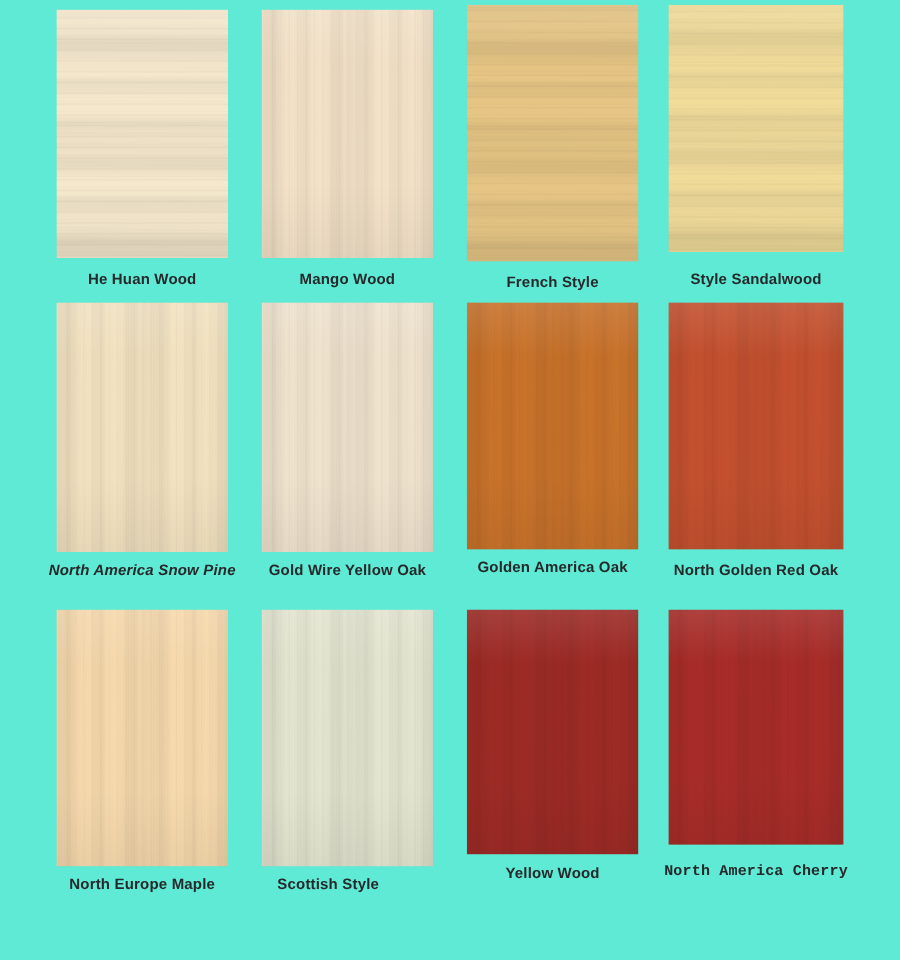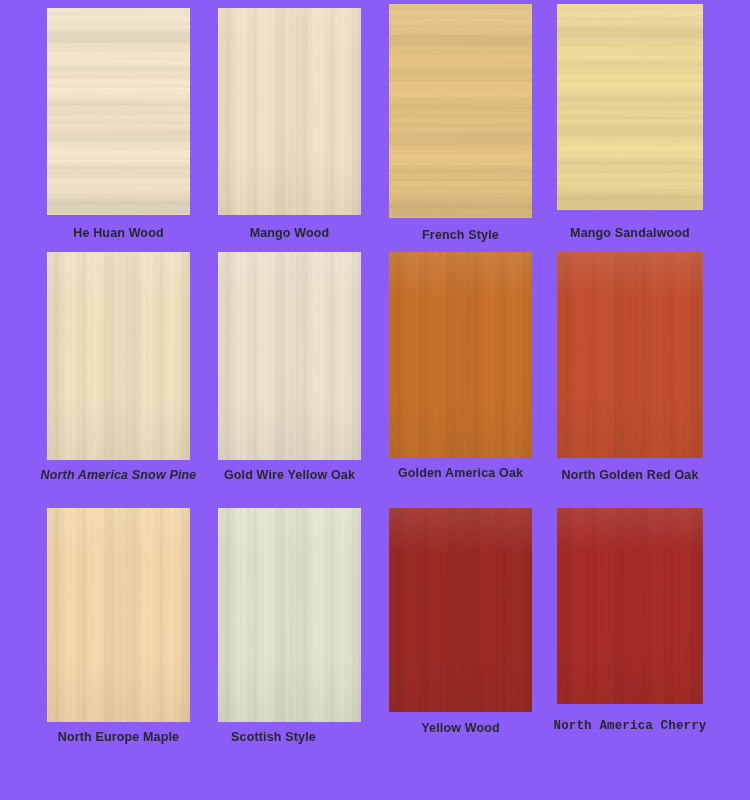--- a/index.html
+++ b/index.html
@@ -136,21 +136,21 @@
     font-size: 12.5px;
     font-weight: 700;
     letter-spacing: 0.15px;
     white-space: nowrap;
     font-family: "Liberation Sans", sans-serif;
   }
 </style>
 </head>
 <body>
 
-<div id="swatch-board" style="background: #8b5cf6;">
+<div id="swatch-board" style="background: #5eead4;">
     <div class="swatch-cell" style="left: 47px; top: 8px; width: 143px; height: 207px;">
       <div class="swatch-chip">
         <div class="chip-base" style="background: rgb(245, 232, 205);"></div>
         <div class="grain-bands-h"></div>
         <div class="grain-horizontal"></div>
         <div class="chip-sheen"></div>
       </div>
     </div>
     <div class="swatch-label" style="left: 21px; width: 195px; top: 226px; color: rgb(38, 41, 43);">He Huan Wood</div>
     <div class="swatch-cell" style="left: 218px; top: 8px; width: 143px; height: 207px;">
@@ -172,21 +172,21 @@
     </div>
     <div class="swatch-label" style="left: 363px; width: 195px; top: 228px; color: rgb(38, 41, 43);">French  Style</div>
     <div class="swatch-cell" style="left: 557px; top: 4px; width: 146px; height: 206px;">
       <div class="swatch-chip">
         <div class="chip-base" style="background: rgb(241, 220, 154);"></div>
         <div class="grain-bands-h"></div>
         <div class="grain-horizontal"></div>
         <div class="chip-sheen"></div>
       </div>
     </div>
-    <div class="swatch-label" style="left: 531px; width: 198px; top: 226px; color: rgb(38, 41, 43);">Mango Sandalwood</div>
+    <div class="swatch-label" style="left: 531px; width: 198px; top: 226px; color: rgb(38, 41, 43);">Style Sandalwood</div>
     <div class="swatch-cell" style="left: 47px; top: 252px; width: 143px; height: 208px;">
       <div class="swatch-chip">
         <div class="chip-base" style="background: rgb(242, 226, 193);"></div>
         <div class="grain-bands-v"></div>
         <div class="grain-vertical"></div>
         <div class="chip-sheen"></div>
       </div>
     </div>
     <div class="swatch-label" style="left: 21px; width: 195px; top: 468px; color: rgb(38, 41, 43); font-style: italic;">North America Snow Pine</div>
     <div class="swatch-cell" style="left: 218px; top: 252px; width: 143px; height: 208px;">

